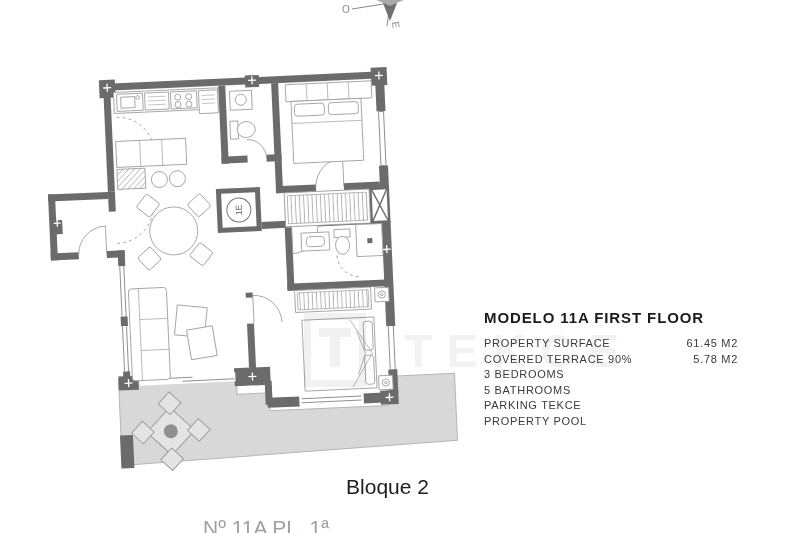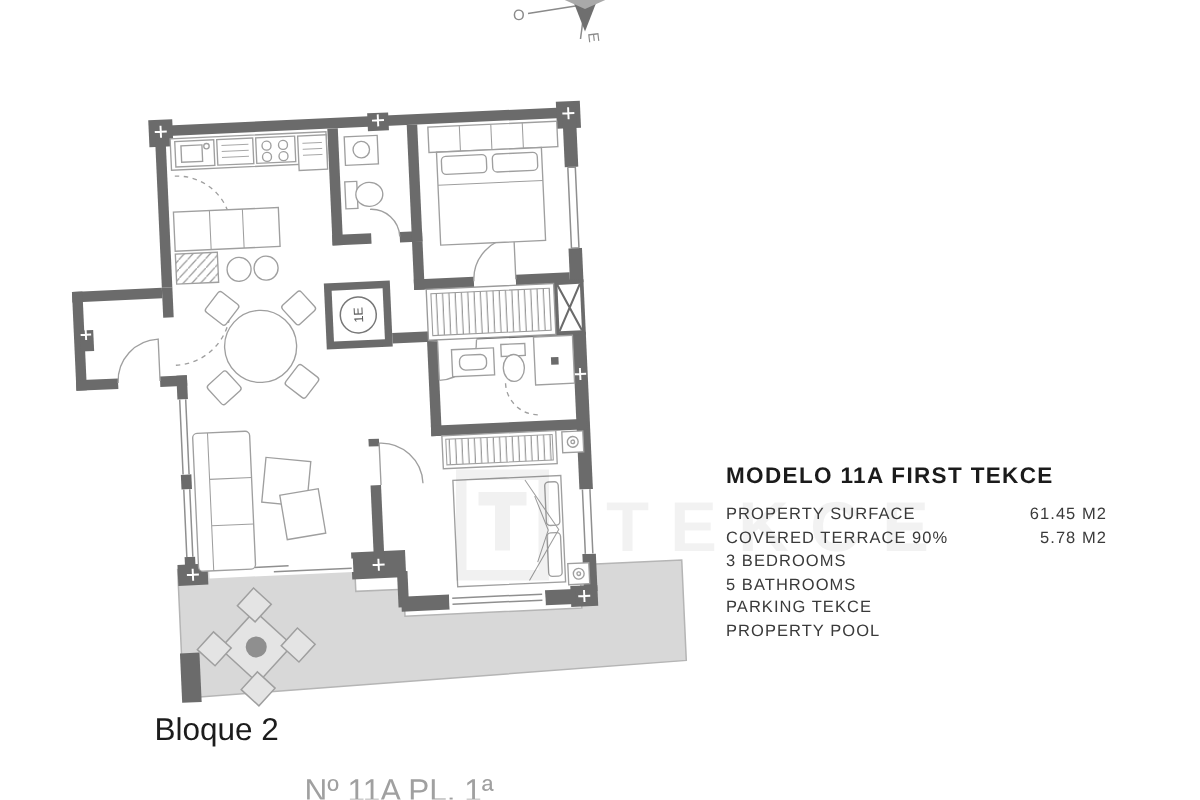--- a/index.html
+++ b/index.html
@@ -16,21 +16,21 @@
   .wm-logo .wm-t-stem{position:absolute;left:19px;top:17px;width:10px;height:30px;background:rgba(0,0,0,0.055);}
   .wm-text{font-size:47px;font-weight:bold;letter-spacing:14px;color:rgba(0,0,0,0.05);line-height:72px;white-space:nowrap;}
 
   
   .info{position:absolute;left:484px;top:309px;width:254px;z-index:3;}
   .info-title{font-size:15px;font-weight:bold;letter-spacing:0.9px;color:#1b1b1b;margin:0 0 10px 0;white-space:nowrap;}
   .info-row{display:flex;justify-content:space-between;font-size:11px;color:#3a3a3a;letter-spacing:0.7px;line-height:15.6px;white-space:nowrap;}
   .info-row .val{color:#3a3a3a;}
 
   
-  .bloque{position:absolute;left:103px;top:475px;width:326px;text-align:left;font-size:21px;color:#1c1c1c;z-index:3;}
+  .bloque{position:absolute;left:103px;top:475px;width:326px;text-align:right;font-size:21px;color:#1c1c1c;z-index:3;}
   .unit-label{position:absolute;left:103px;top:516px;width:326px;text-align:center;font-size:21px;color:#a0a0a0;z-index:3;}
 </style>
 </head>
 <body>
 
 <div id="stage">
 
   <svg id="plan-svg" width="470" height="533" viewBox="0 0 470 533">
     <defs>
       <pattern id="hatchV" width="4.2" height="8" patternUnits="userSpaceOnUse">
@@ -286,21 +286,21 @@
 
   <div class="watermark">
     <div class="wm-logo">
       <div class="wm-t-top"></div>
       <div class="wm-t-stem"></div>
     </div>
     <div class="wm-text">TEKCE</div>
   </div>
 
   <div class="info">
-    <div class="info-title">MODELO 11A FIRST TEKCE</div>
+    <div class="info-title">MODELO 11A FIRST FLOOR</div>
     <div class="info-row">
       <span>PROPERTY SURFACE</span>
       <span class="val">61.45 M2</span>
     </div>
     <div class="info-row">
       <span>COVERED TERRACE 90%</span>
       <span class="val">5.78 M2</span>
     </div>
     <div class="info-row">
       <span>3 BEDROOMS</span>

